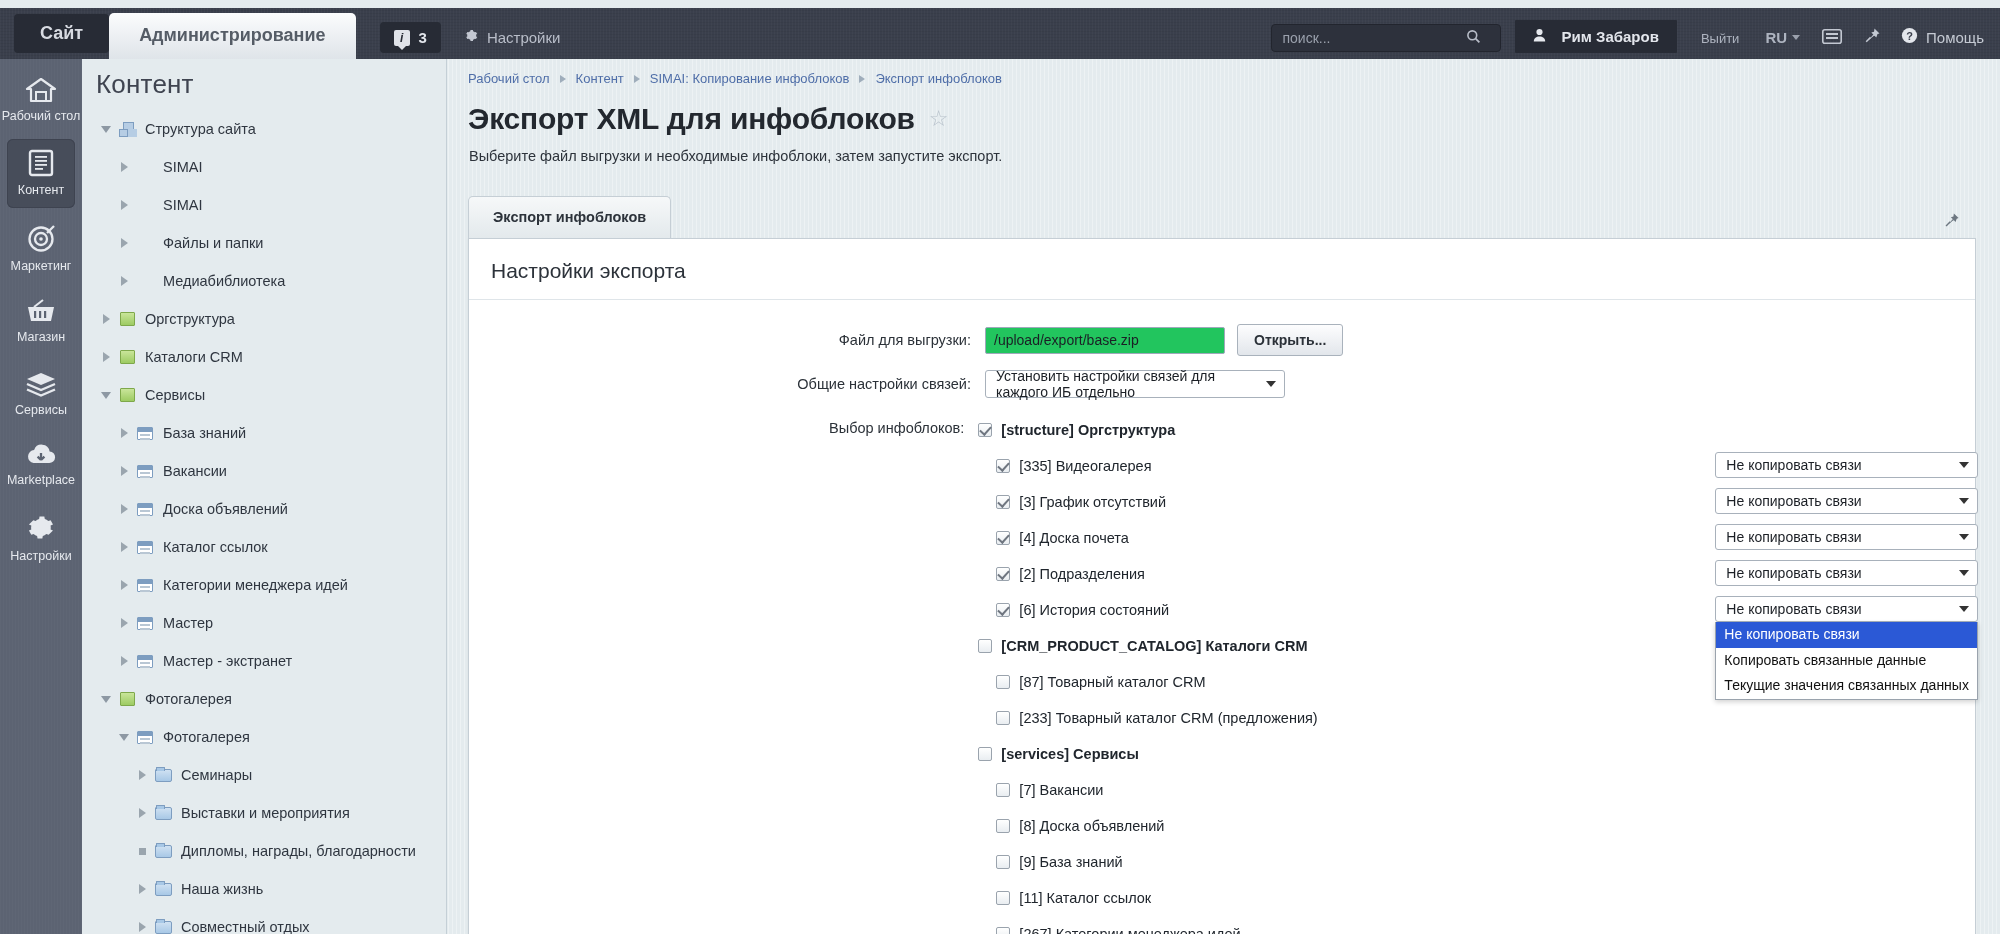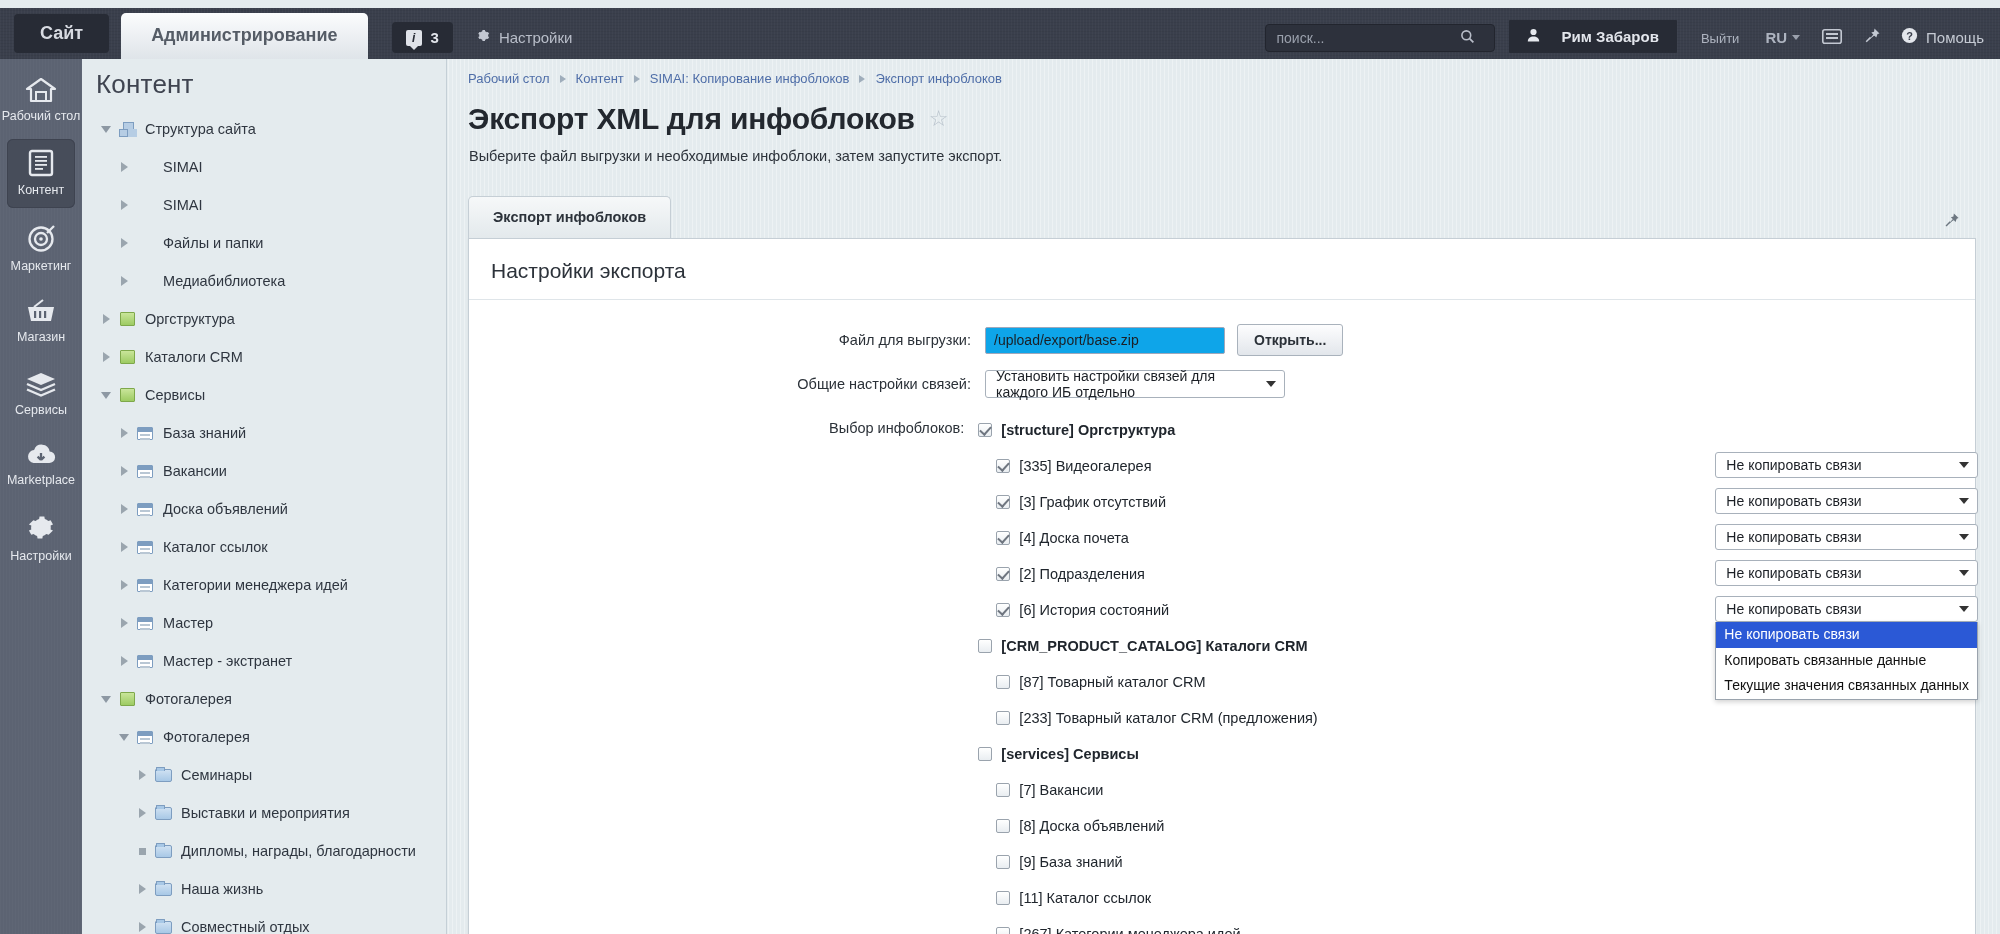--- a/index.html
+++ b/index.html
@@ -21,21 +21,20 @@
     z-index: 40;
   }
   .tb-site {
     margin-left: 14px; margin-bottom: 6px;
     background: #272b35; color: #d8dbe2;
     font-size: 18px; font-weight: bold;
     padding: 9px 26px; border-radius: 4px;
     line-height: 1.15;
   }
   .tb-admin {
-    margin-left: 12px;
     background: linear-gradient(180deg,#fbfcfd 0%, #dfe4e9 100%);
     color: #555c66; font-size: 18px; font-weight: bold;
     padding: 12px 30px 13px 30px;
     border-radius: 5px 5px 0 0;
     line-height: 1.15;
   }
   .tb-badge {
     margin-left: 24px; margin-bottom: 6px;
     background: #272b35; color: #e3e6ec;
     border-radius: 4px; padding: 7px 14px;
@@ -70,21 +69,21 @@
     background: transparent; border: 0; outline: none;
     color: #cfd3dc; font-size: 14px; width: 185px;
     font-family: inherit;
   }
   .tb-search input::placeholder { color: #9aa0ac; }
   .tb-user {
     margin-left: 14px; margin-bottom: 6px;
     background: #272b35; color: #e3e6ec;
     border-radius: 1px; padding: 8px 18px;
     font-size: 15px; font-weight: bold;
-    display: flex; align-items: center; gap: 22px;
+    display: flex; align-items: center; gap: 16px;
   }
   .tb-link {
     margin-left: 24px; margin-bottom: 13px;
     color: #aeb4c0; font-size: 13px; font-weight: normal;
   }
   .tb-lang { margin-left: 26px; margin-bottom: 13px; color:#aeb4c0; font-size:15px; font-weight:bold; display:flex; align-items:center; gap:5px;}
   .tb-ico { margin-left: 22px; margin-bottom: 11px; }
   .tb-help { margin-left: 20px; margin-right:16px; margin-bottom: 12px; color:#c5cad3; font-size:15px; display:flex; align-items:center; gap:8px;}
   .caret-d { width:0;height:0;border-left:4px solid transparent;border-right:4px solid transparent;border-top:5px solid #9aa0ac; }
 
@@ -175,21 +174,21 @@
     border-top: 1px solid #c5ced5;
     height: 740px;
     box-shadow: 0 1px 2px rgba(0,0,0,.06);
   }
   .panel-h { font-size: 21px; color: #2c323a; padding: 20px 0 16px 22px; }
   .panel-body { border-top: 1px solid #dfe5e9; padding: 24px 0 0 0; position: relative; }
 
   .frow { display: flex; align-items: center; margin-bottom: 14px; }
   .flabel { width: 516px; text-align: right; padding-right: 14px; font-size: 14.5px; color: #2b3138; }
   .finput {
-    width: 240px; height: 27px; background: #0ea5e9;
+    width: 240px; height: 27px; background: #22c55e;
     border: 1px solid #9fa8bb; border-radius: 2px;
     padding: 0 8px; font-size: 14px; color: #1b1f25;
     font-family: inherit; outline: none;
   }
   .btn {
     margin-left: 12px;
     background: linear-gradient(180deg,#fdfdfe 0%, #e2e6eb 100%);
     border: 1px solid #a9b2bc; border-radius: 3px;
     padding: 7px 16px; font-size: 14px; font-weight: bold; color: #2b3138;
     font-family: inherit;

